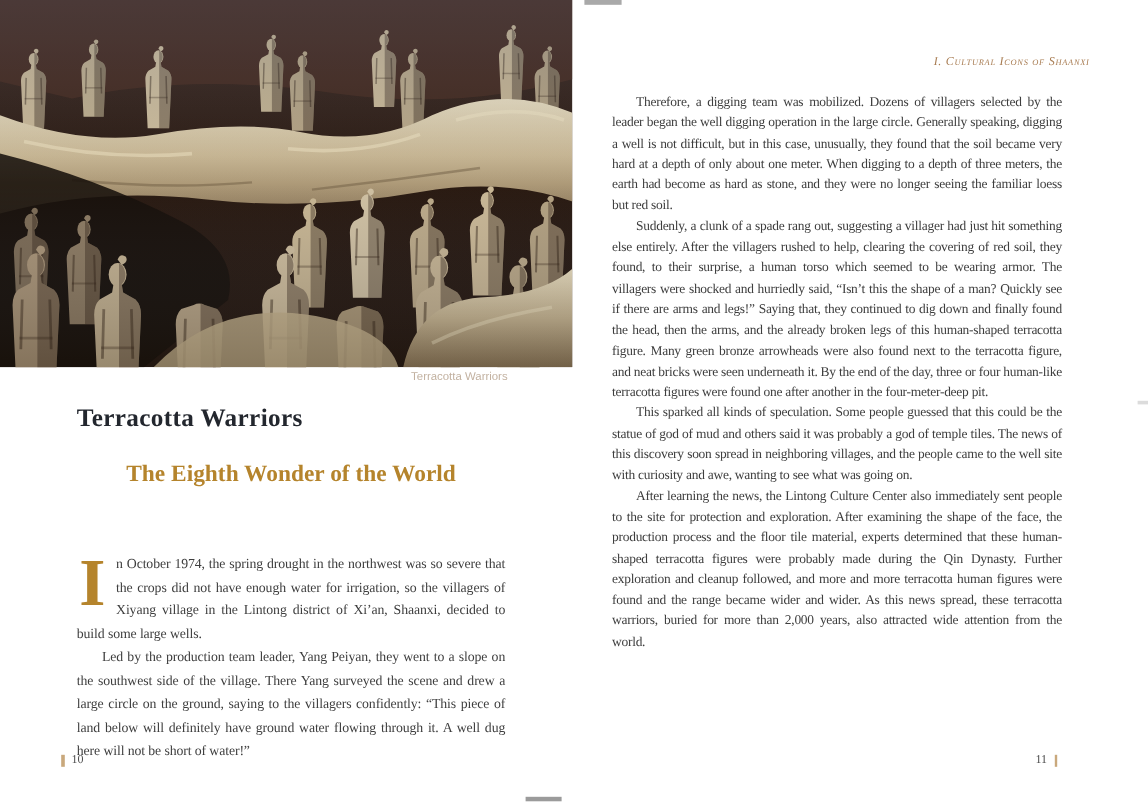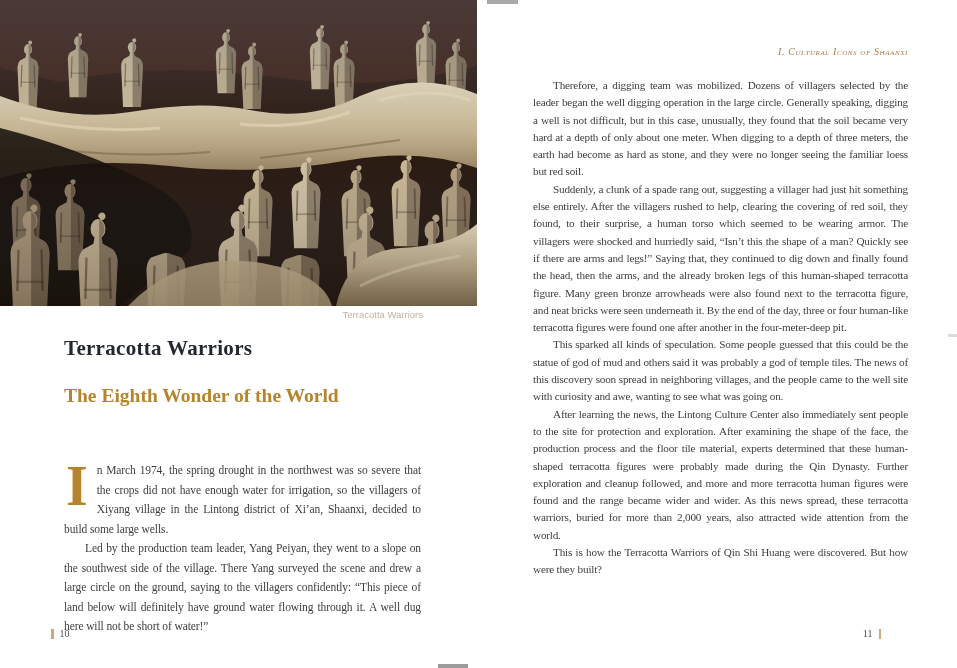--- a/index.html
+++ b/index.html
@@ -12,40 +12,40 @@
   .photo-wrap svg{display:block;}
   .photo-caption{
     position:absolute;left:0;top:309px;width:423px;text-align:right;
     font-family:"Liberation Sans", sans-serif;font-size:9.5px;color:#c2b1a0;
   }
   .chapter-title{
     position:absolute;left:64px;top:336px;margin:0;
     font-size:21px;font-weight:bold;color:#23272e;letter-spacing:.3px;
   }
   .chapter-subtitle{
-    position:absolute;left:64px;top:385px;width:357px;margin:0;text-align:left;
+    position:absolute;left:64px;top:385px;width:357px;margin:0;text-align:center;
     font-size:19.5px;font-weight:bold;color:#b5842c;
   }
   .body-left{
     position:absolute;left:64px;top:461px;width:357px;
     font-size:11.5px;line-height:19.5px;text-align:justify;color:#3e3e3e;
     letter-spacing:-0.1px;
   }
   .body-left p{margin:0;}
   .body-left p + p{text-indent:21px;}
   .dropcap{
     float:left;font-size:56px;line-height:42px;height:42px;
     color:#b5842c;font-weight:bold;margin:4px 9px 0 2px;
   }
   .running-header{
     position:absolute;left:533px;top:46px;width:375px;text-align:right;
     font-variant:small-caps;font-size:10px;letter-spacing:.6px;color:#a87c52;font-style:italic;
   }
   .body-right{
-    position:absolute;left:533px;top:77px;width:375px;
+    position:absolute;left:510px;top:77px;width:375px;
     font-size:11.2px;line-height:17.3px;text-align:justify;color:#3e3e3e;
     letter-spacing:-0.2px;
   }
   .body-right p{margin:0;text-indent:20px;}
   .footer{position:absolute;top:628px;display:flex;align-items:center;gap:6px;
     font-size:10px;color:#4e4e4e;}
   .footer-left{left:51px;}
   .footer-right{left:506px;width:375px;justify-content:flex-end;}
   .page-rule{display:inline-block;width:2.5px;height:10px;background:#c9a87c;}
   .top-edge-marker{position:absolute;left:487px;top:0;width:31px;height:4px;background:#a9a9a9;}
@@ -128,37 +128,36 @@
     <path d="M128,306 Q180,252 255,262 Q322,272 332,306 Z" fill="#c6b38d" opacity="0.85"></path>
     <rect width="477" height="306" fill="url(#cool)"></rect>
   </svg>
 </div>
 <div class="photo-caption">Terracotta Warriors</div>
 
 <h1 class="chapter-title">Terracotta Warriors</h1>
 <h2 class="chapter-subtitle">The Eighth Wonder of the World</h2>
 
 <div class="body-left">
-  <p><span class="dropcap">I</span><span>n March 1974, the spring drought in the northwest was so severe that the crops did not have enough water for irrigation, so the villagers of Xiyang village in the Lintong district of Xi’an, Shaanxi, decided to build some large wells.</span></p>
+  <p><span class="dropcap">I</span><span>n October 1974, the spring drought in the northwest was so severe that the crops did not have enough water for irrigation, so the villagers of Xiyang village in the Lintong district of Xi’an, Shaanxi, decided to build some large wells.</span></p>
   <p>Led by the production team leader, Yang Peiyan, they went to a slope on the southwest side of the village. There Yang surveyed the scene and drew a large circle on the ground, saying to the villagers confidently: “This piece of land below will definitely have ground water flowing through it. A well dug here will not be short of water!”</p>
 </div>
 
 <div class="footer footer-left">
   <span class="page-rule"></span>
   <span>10</span>
 </div>
 
 <div class="running-header">I. Cultural Icons of Shaanxi</div>
 
 <div class="body-right">
   <p>Therefore, a digging team was mobilized. Dozens of villagers selected by the leader began the well digging operation in the large circle. Generally speaking, digging a well is not difficult, but in this case, unusually, they found that the soil became very hard at a depth of only about one meter. When digging to a depth of three meters, the earth had become as hard as stone, and they were no longer seeing the familiar loess but red soil.</p>
   <p>Suddenly, a clunk of a spade rang out, suggesting a villager had just hit something else entirely. After the villagers rushed to help, clearing the covering of red soil, they found, to their surprise, a human torso which seemed to be wearing armor. The villagers were shocked and hurriedly said, “Isn’t this the shape of a man? Quickly see if there are arms and legs!” Saying that, they continued to dig down and finally found the head, then the arms, and the already broken legs of this human-shaped terracotta figure. Many green bronze arrowheads were also found next to the terracotta figure, and neat bricks were seen underneath it. By the end of the day, three or four human-like terracotta figures were found one after another in the four-meter-deep pit.</p>
   <p>This sparked all kinds of speculation. Some people guessed that this could be the statue of god of mud and others said it was probably a god of temple tiles. The news of this discovery soon spread in neighboring villages, and the people came to the well site with curiosity and awe, wanting to see what was going on.</p>
   <p>After learning the news, the Lintong Culture Center also immediately sent people to the site for protection and exploration. After examining the shape of the face, the production process and the floor tile material, experts determined that these human-shaped terracotta figures were probably made during the Qin Dynasty. Further exploration and cleanup followed, and more and more terracotta human figures were found and the range became wider and wider. As this news spread, these terracotta warriors, buried for more than 2,000 years, also attracted wide attention from the world.</p>
-  <p>This is how the Terracotta Warriors of Qin Shi Huang were discovered. But how were they built?</p>
 </div>
 
 <div class="footer footer-right">
   <span>11</span>
   <span class="page-rule"></span>
 </div>
 
 <div class="top-edge-marker"></div>
 <div class="bottom-edge-marker"></div>
 <div class="right-edge-marker"></div>

